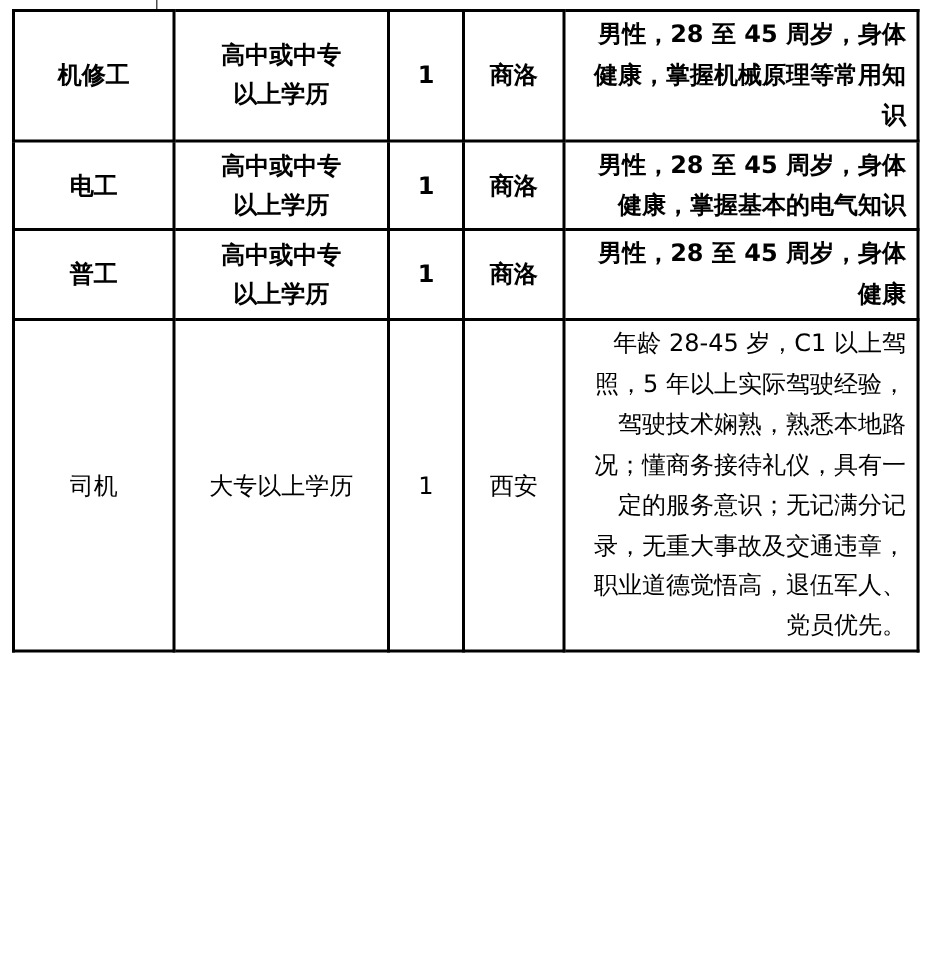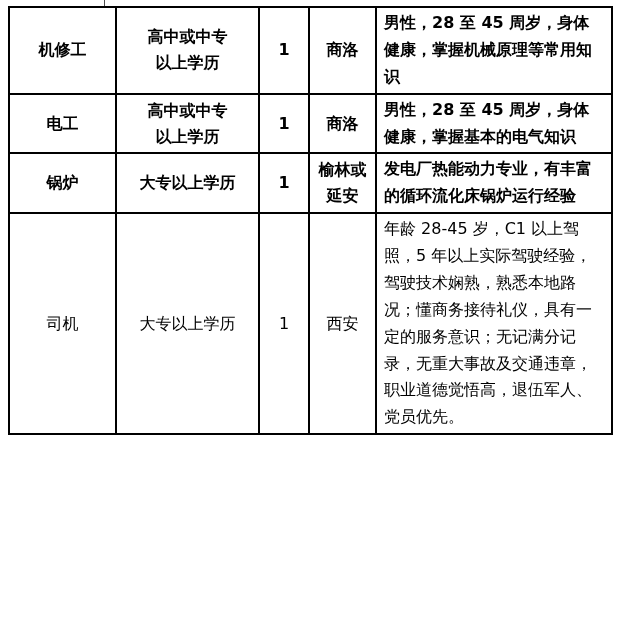--- a/index.html
+++ b/index.html
@@ -42,21 +42,21 @@
     padding: 2px 4px;
     white-space: pre-line;
     line-height: 1.62;
     overflow: hidden;
   }
   table.job-table th {
     font-weight: bold;
     line-height: 1.45;
   }
   table.job-table td.req {
-    text-align: left;
+    text-align: right;
     padding: 2px 7px;
     line-height: 1.68;
   }
   tr.r-header { height: 61px; }
   tr.r-std    { height: 55px; font-weight: bold; }
   tr.r-last   { height: 186px; }
 </style>
 </head>
 <body>
 
@@ -83,29 +83,29 @@
 
     <tr class="r-std">
       <td>电工</td>
       <td>高中或中专
 以上学历</td>
       <td>1</td>
       <td>商洛</td>
       <td class="req">男性，28 至 45 周岁，身体健康，掌握基本的电气知识</td>
     </tr>
 
+    <tr class="r-std">
+      <td>普工</td>
+      <td>高中或中专
+以上学历</td>
+      <td>1</td>
+      <td>商洛</td>
+      <td class="req">男性，28 至 45 周岁，身体健康</td>
+    </tr>
 
-    <tr class="r-std">
-      <td>锅炉</td>
-      <td>大专以上学历</td>
-      <td>1</td>
-      <td>榆林或
-延安</td>
-      <td class="req">发电厂热能动力专业，有丰富的循环流化床锅炉运行经验</td>
-    </tr>
 
 
 
 
     <tr class="r-last">
       <td>司机</td>
       <td>大专以上学历</td>
       <td>1</td>
       <td>西安</td>
       <td class="req">年龄 28-45 岁，C1 以上驾照，5 年以上实际驾驶经验，驾驶技术娴熟，熟悉本地路况；懂商务接待礼仪，具有一定的服务意识；无记满分记录，无重大事故及交通违章，职业道德觉悟高，退伍军人、党员优先。</td>

